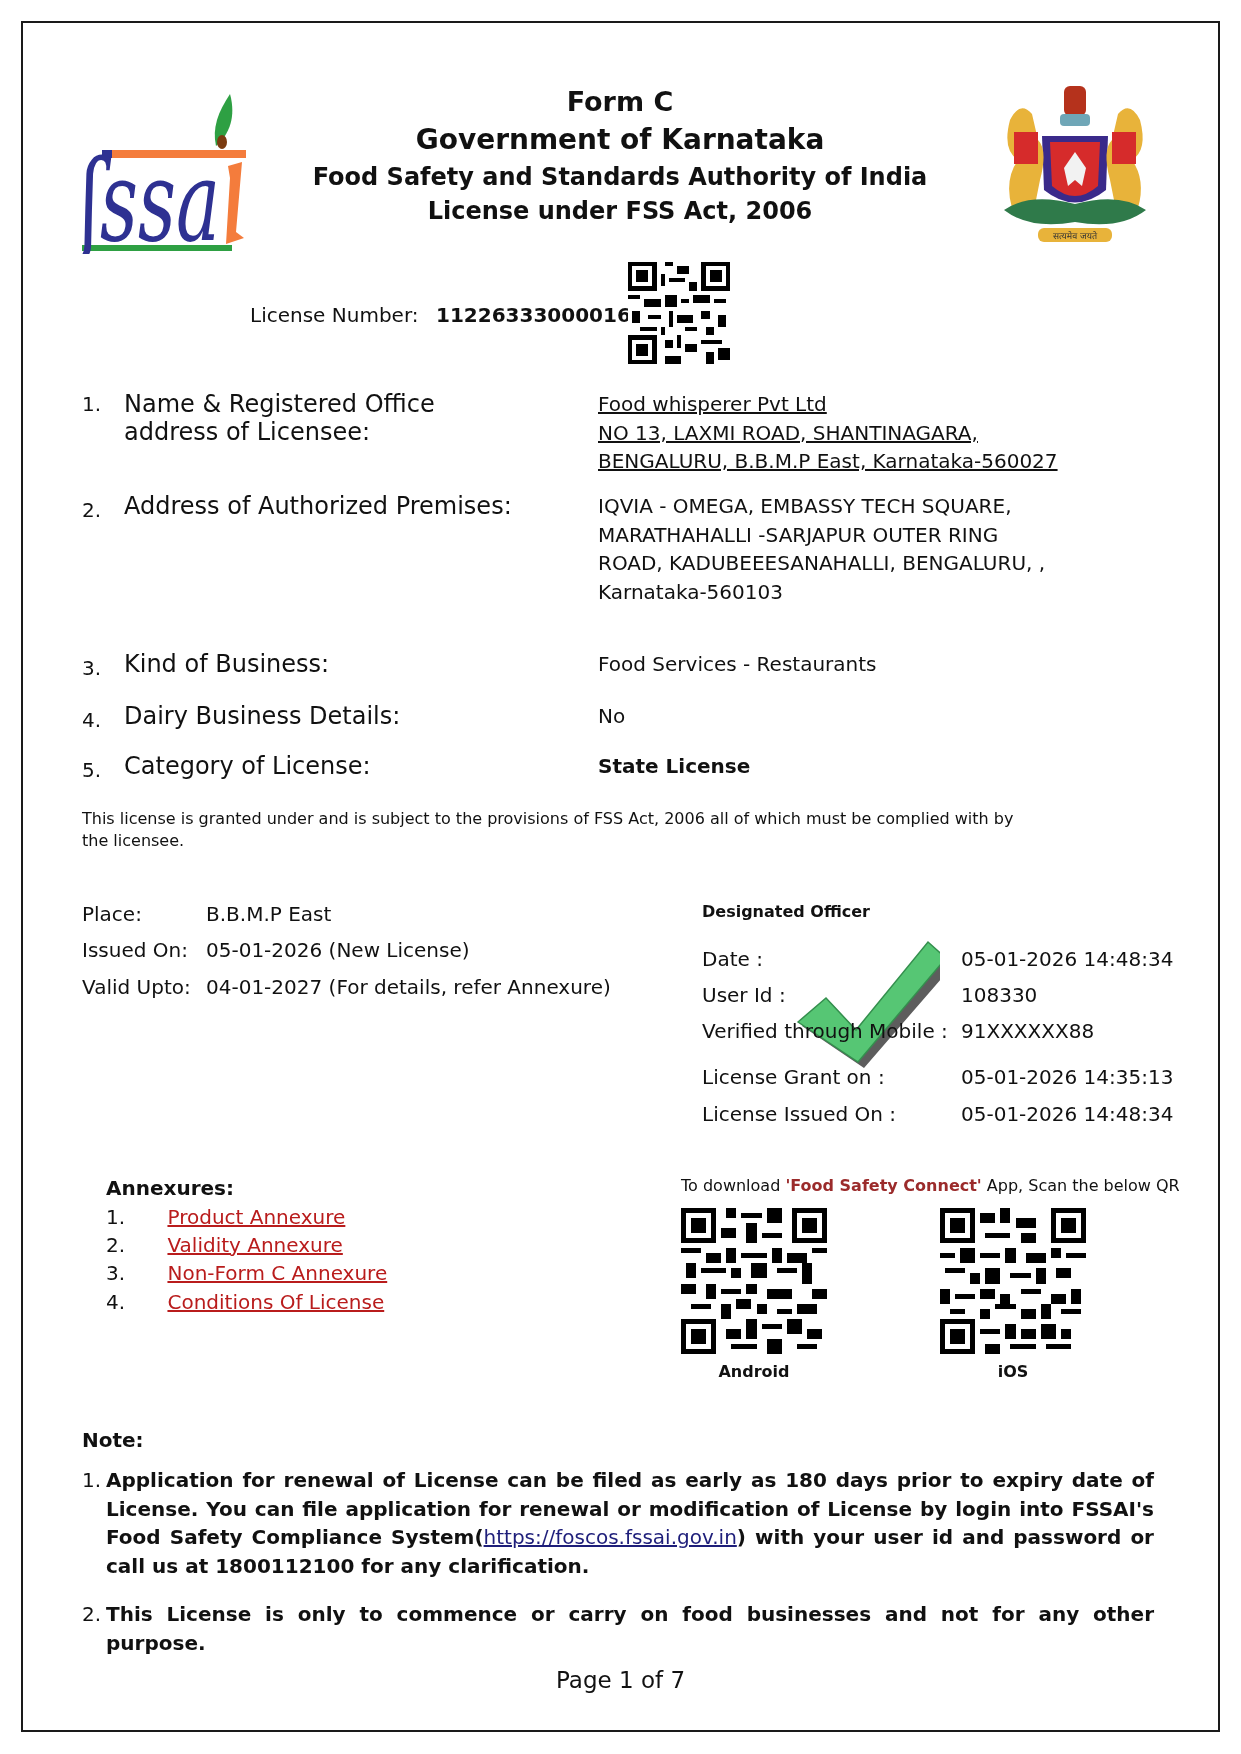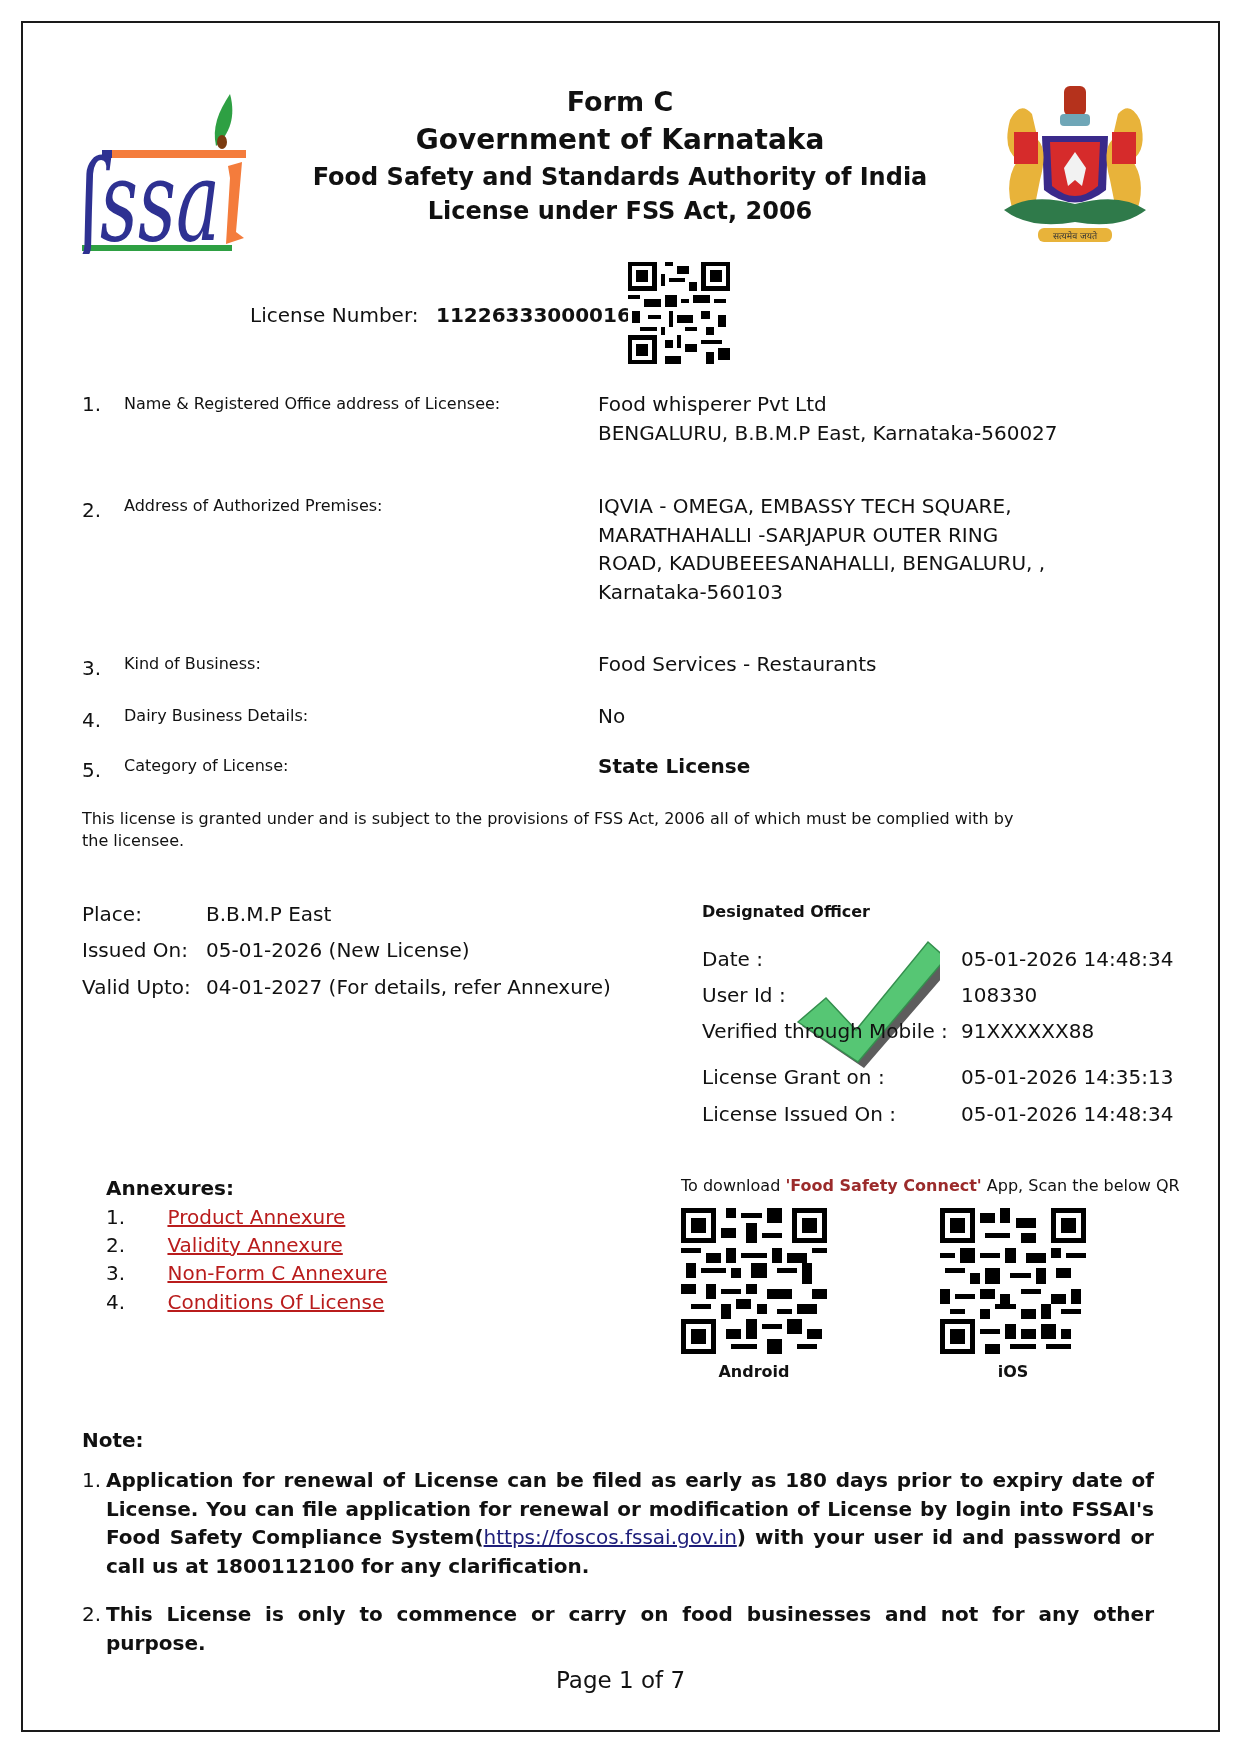--- a/index.html
+++ b/index.html
@@ -12,21 +12,21 @@
     .emblem { left: 990px; top: 80px; width: 170px; height: 175px; }
     .header { left: 300px; top: 84px; width: 640px; text-align: center; font-weight: bold; }
     .header .l1 { font-size: 27px; line-height: 36px; }
     .header .l2 { font-size: 28px; line-height: 40px; }
     .header .l3 { font-size: 24px; line-height: 34px; }
     .header .l4 { font-size: 24px; line-height: 34px; }
     .lic-label { left: 250px; top: 303px; font-size: 20px; }
     .lic-num { left: 436px; top: 303px; font-size: 20px; font-weight: bold; }
     .qr-top { left: 628px; top: 262px; width: 102px; height: 102px; }
     .row-num { font-size: 20px; }
-    .row-label { font-size: 16px; line-height: 28px; }
+    .row-label { font-size: 24px; line-height: 28px; }
     .row-value { font-size: 20px; line-height: 28.5px; }
     .grant-text { left: 82px; top: 808px; width: 960px; font-size: 16px; line-height: 22px; }
     .pv-label { font-size: 20px; }
     .pv-val { font-size: 20px; }
     .do-title { left: 702px; top: 902px; font-size: 16px; font-weight: bold; }
     .do-label { font-size: 20px; }
     .do-val { font-size: 20px; }
     .tick { left: 790px; top: 930px; width: 150px; height: 140px; opacity: 0.95; }
     .annex-title { left: 106px; top: 1176px; font-size: 20px; font-weight: bold; }
     .annex-item { font-size: 20px; line-height: 28.5px; left: 106px; }
@@ -126,22 +126,23 @@
         <rect x="18" y="19" width="5" height="1"></rect>
         <rect x="19" y="22" width="2" height="3"></rect>
         <rect x="22" y="21" width="3" height="3"></rect>
         <rect x="9" y="23" width="4" height="2"></rect>
     </g>
   </svg>
 </div>
 
 <div class="abs row-num" style="left:82px; top:392px;">1.</div>
 <div class="abs row-label" style="left:124px; top:390px; width:380px;">Name &amp; Registered Office address of Licensee:</div>
-<div class="abs row-value" style="left:598px; top:390px;">
+<div class="abs row-value" style="left:598px; top:390px;text-decoration:underline;">
   <div>Food whisperer Pvt Ltd</div>
+  <div>NO 13, LAXMI ROAD, SHANTINAGARA,</div>
   <div>BENGALURU, B.B.M.P East, Karnataka-560027</div>
 </div>
 
 <div class="abs row-num" style="left:82px; top:498px;">2.</div>
 <div class="abs row-label" style="left:124px; top:492px;">Address of Authorized Premises:</div>
 <div class="abs row-value" style="left:598px; top:492px;">
   <div>IQVIA - OMEGA, EMBASSY TECH SQUARE,</div>
   <div>MARATHAHALLI -SARJAPUR OUTER RING</div>
   <div>ROAD, KADUBEEESANAHALLI, BENGALURU, ,</div>
   <div>Karnataka-560103</div>

